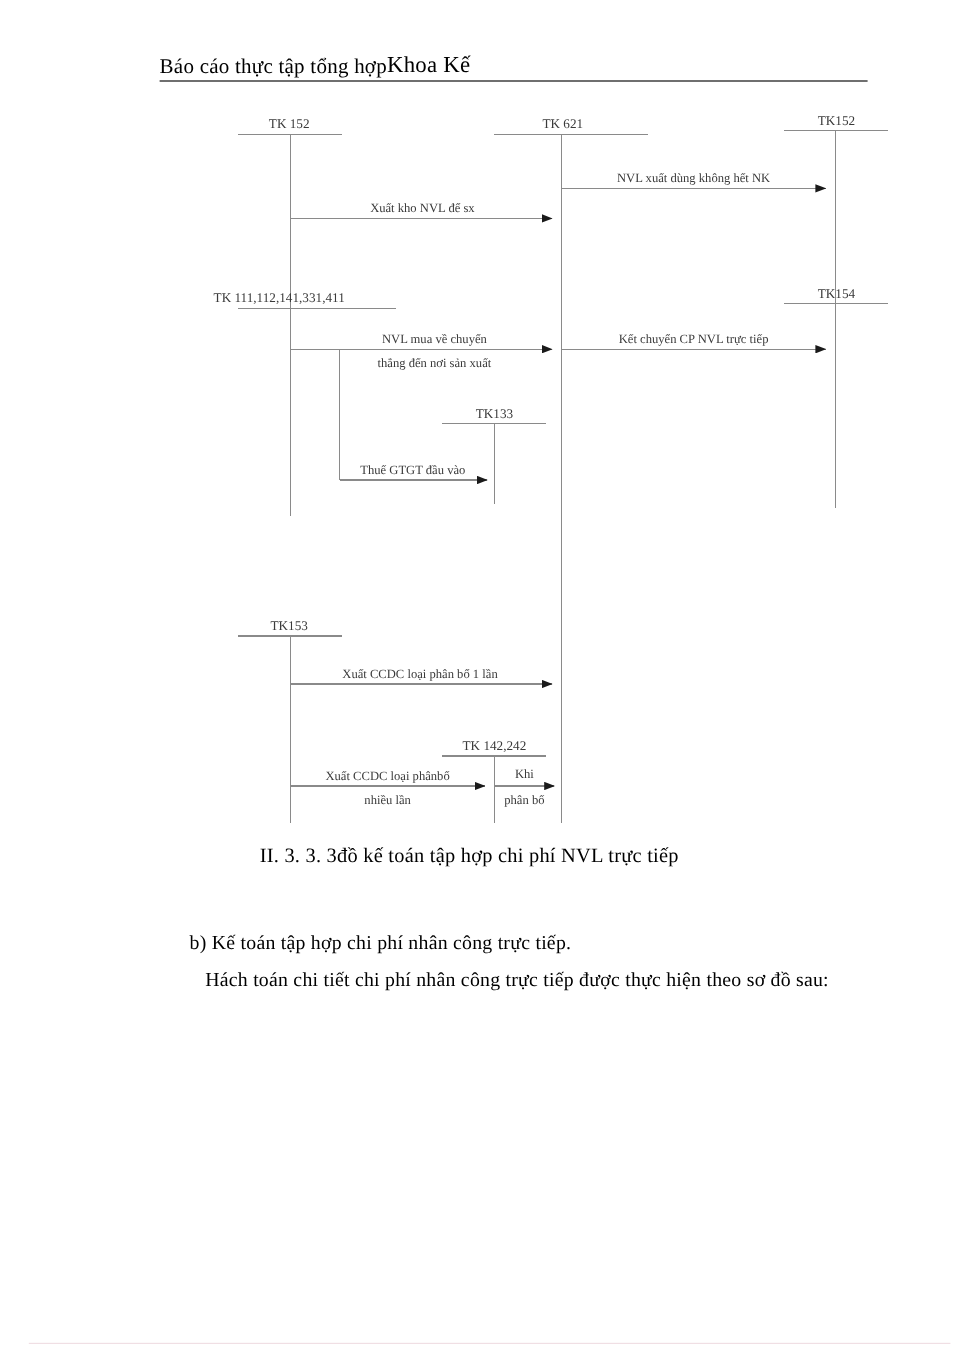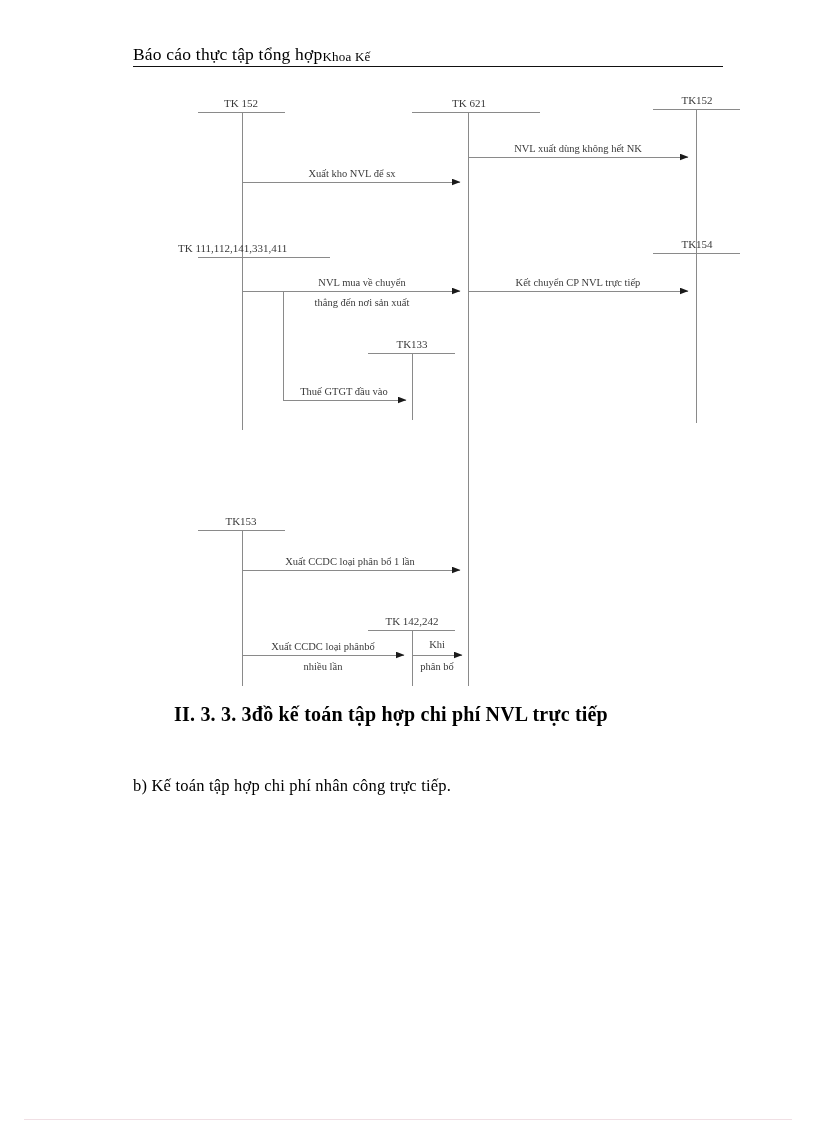--- a/index.html
+++ b/index.html
@@ -29,21 +29,21 @@
     align-items: flex-end;
     border-bottom: 1px solid #111;
     padding-bottom: 1px;
   }
   .header-left {
     font-size: 17.5px;
     letter-spacing: 0.2px;
     white-space: nowrap;
   }
   .header-right {
-    font-size: 13px;
+    font-size: 19px;
     letter-spacing: 0.2px;
     white-space: nowrap;
     padding-right: 18px;
   }
   .header-second {
     font-size: 17.5px;
     margin-top: 1px;
     letter-spacing: 0.2px;
   }
 
@@ -69,34 +69,35 @@
     fill: #3a3a3a;
   }
 
   
   .caption {
     position: absolute;
     left: 0;
     top: 703px;
     width: 782px;
     text-align: center;
-    font-size: 20px;
-    font-weight: bold;
+    font-size: 17px;
+    font-weight: normal;
     letter-spacing: 0.2px;
   }
   .body-text {
     position: absolute;
     left: 133px;
     top: 770px;
     width: 565px;
     font-size: 16.5px;
     line-height: 31px;
   }
   .para-b {
     letter-spacing: 0.2px;
+    margin-left: 25px;
   }
   .para-just {
     text-align: justify;
     text-indent: 38px;
     letter-spacing: 0.2px;
   }
 
   .footer-rule {
     position: absolute;
     left: 24px;
@@ -185,15 +186,16 @@
     <text class="dg-label" x="323" y="580" text-anchor="middle">nhiều lần</text>
     <text class="dg-label" x="437" y="558" text-anchor="middle">Khi</text>
     <text class="dg-label" x="437" y="580" text-anchor="middle">phân bố</text>
   </svg>
 </div>
 
 <div class="caption">II. 3. 3. 3đồ kế toán tập hợp chi phí NVL trực tiếp</div>
 
 <div class="body-text">
   <div class="para-b">b) Kế toán tập hợp chi phí nhân công trực tiếp.</div>
+  <div class="para-just">Hách toán chi tiết chi phí nhân công trực tiếp được thực hiện theo sơ đồ sau:</div>
 </div>
 
 <div class="footer-rule"></div>
 
 </body></html>

